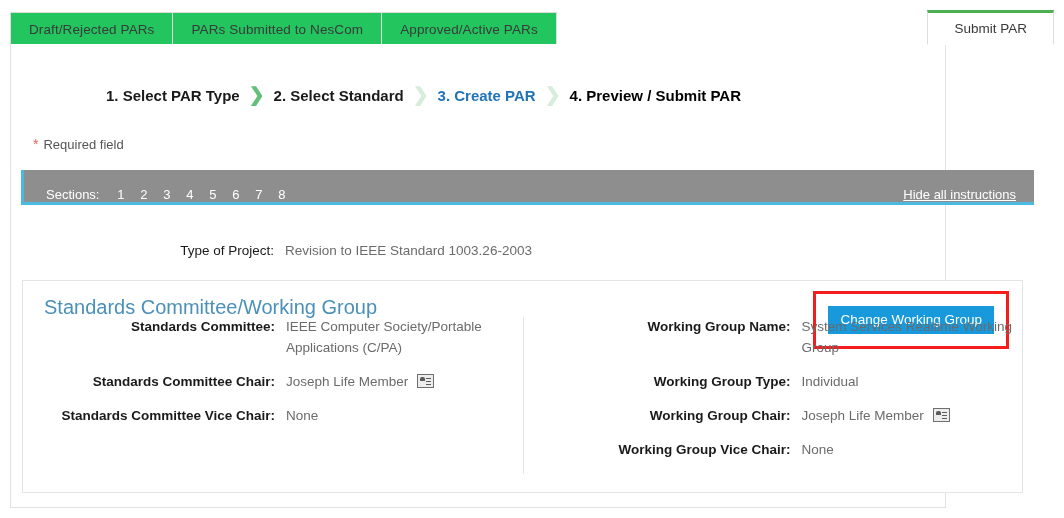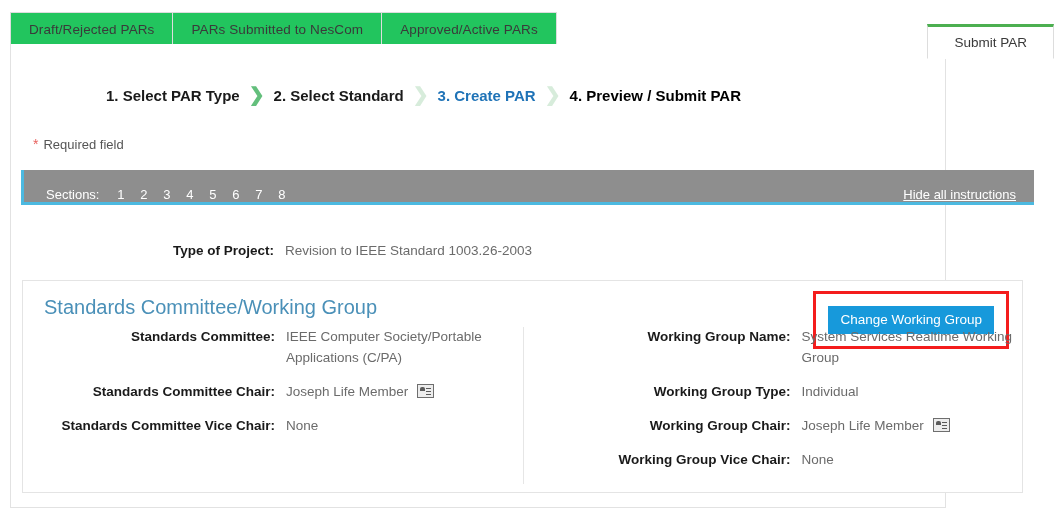--- a/index.html
+++ b/index.html
@@ -69,21 +69,20 @@
     border-bottom: 1px solid #ffffff;
     box-sizing: border-box;
     display: flex;
     align-items: center;
     justify-content: center;
     padding: 0 26px;
     font-size: 13.5px;
     color: #3a3a3a;
     z-index: 5;
     cursor: pointer;
-    margin-top: 14px;
   }
 
   
   .page {
     position: absolute;
     left: 10px;
     top: 44px;
     width: 936px;
     height: 464px;
     box-sizing: border-box;
@@ -175,21 +174,21 @@
     position: absolute;
     left: 0;
     top: 199px;
     width: 1013px;
     display: flex;
     font-size: 13.5px;
   }
   .type-label {
     width: 263px;
     text-align: right;
-    font-weight: bold;
+    font-weight: normal;
     color: #1a1a1a;
     white-space: nowrap;
   }
   .type-value {
     margin-left: 11px;
     color: #6b6b6b;
   }
 
   
   .panel {
@@ -225,21 +224,21 @@
     font-size: 13.5px;
     padding: 6px 12px 7px 12px;
     cursor: pointer;
     display: block;
     white-space: nowrap;
   }
 
   .columns {
     position: absolute;
     left: 0;
-    top: 46px;
+    top: 36px;
     width: 100%;
     display: flex;
   }
   .col {
     width: 500px;
     box-sizing: border-box;
   }
   .col-right {
     border-left: 1px solid #e6e6e6;
     min-height: 125px;

